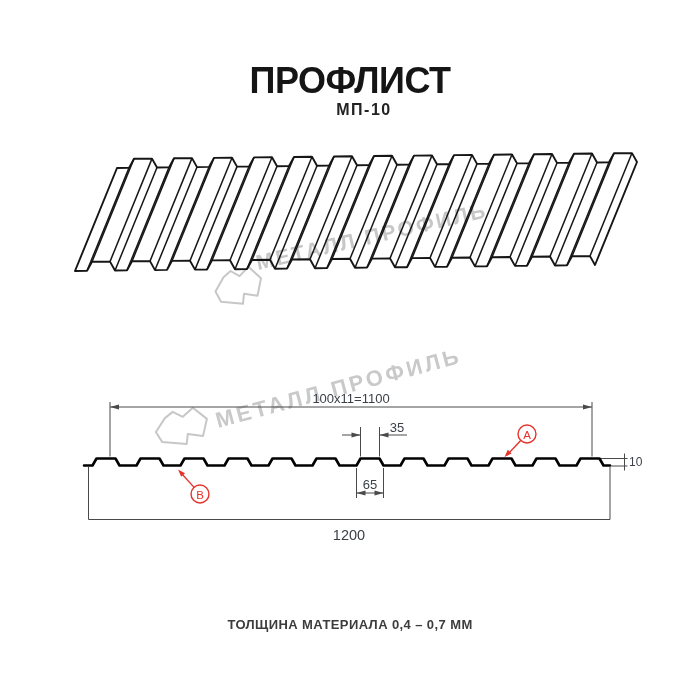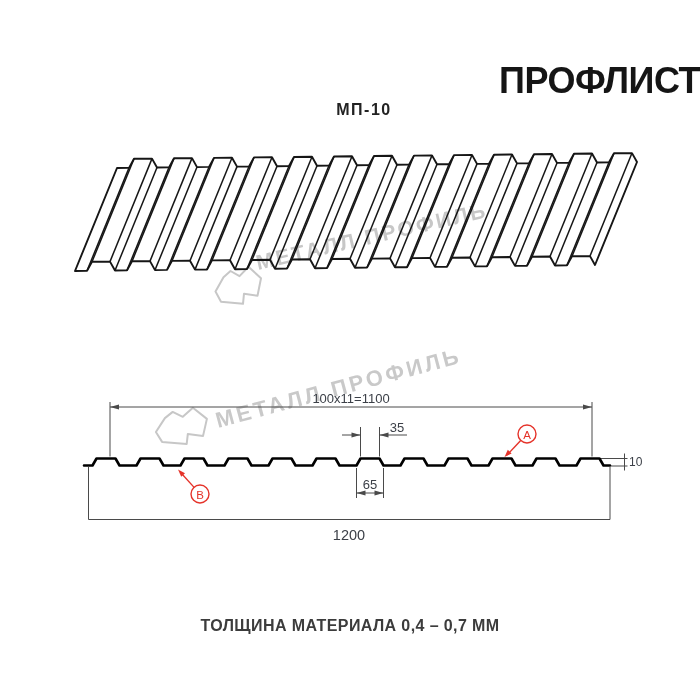--- a/index.html
+++ b/index.html
@@ -1,23 +1,23 @@
 <!DOCTYPE html>
 <html><head>
 <meta charset="utf-8">
 <style>
   html,body{margin:0;padding:0;background:#fff;}
   .page{position:relative;width:700px;height:700px;background:#fff;overflow:hidden;
         font-family:"Liberation Sans",sans-serif;}
-  .page-title{position:absolute;top:60px;left:0;right:0;text-align:right;
+  .page-title{position:absolute;top:60px;left:0;right:0;text-align:center;
         font-weight:700;font-size:36px;letter-spacing:-0.5px;color:#151515;}
   .page-subtitle{position:absolute;top:101px;left:0;right:0;text-align:center;
         font-weight:700;font-size:16px;letter-spacing:1.5px;color:#222;padding-left:28px;}
   .footer-note{position:absolute;top:617px;left:0;right:0;text-align:center;
-        font-weight:700;font-size:16px;letter-spacing:0.4px;color:#3c3c3c;}
+        font-weight:700;font-size:13px;letter-spacing:0.4px;color:#3c3c3c;}
   svg{position:absolute;top:0;left:0;}
   .sheetF path{fill:#fff;stroke:none;}
   .sheetL path{fill:none;stroke:#161616;stroke-width:1.9;stroke-linejoin:round;}
   .sheetL line{stroke:#161616;stroke-width:1.5;}
   .wm{fill:none;stroke:#c7c7c7;stroke-width:2;stroke-linejoin:round;}
   .wmtext{font-family:"Liberation Sans",sans-serif;font-weight:700;font-size:21px;
         letter-spacing:2.5px;fill:#c7c7c7;}
   .wmtext2{font-family:"Liberation Sans",sans-serif;font-weight:700;font-size:22px;
         letter-spacing:3px;fill:#c9c9c9;}
   .thin{stroke:#4a4a4a;stroke-width:1;fill:none;}

